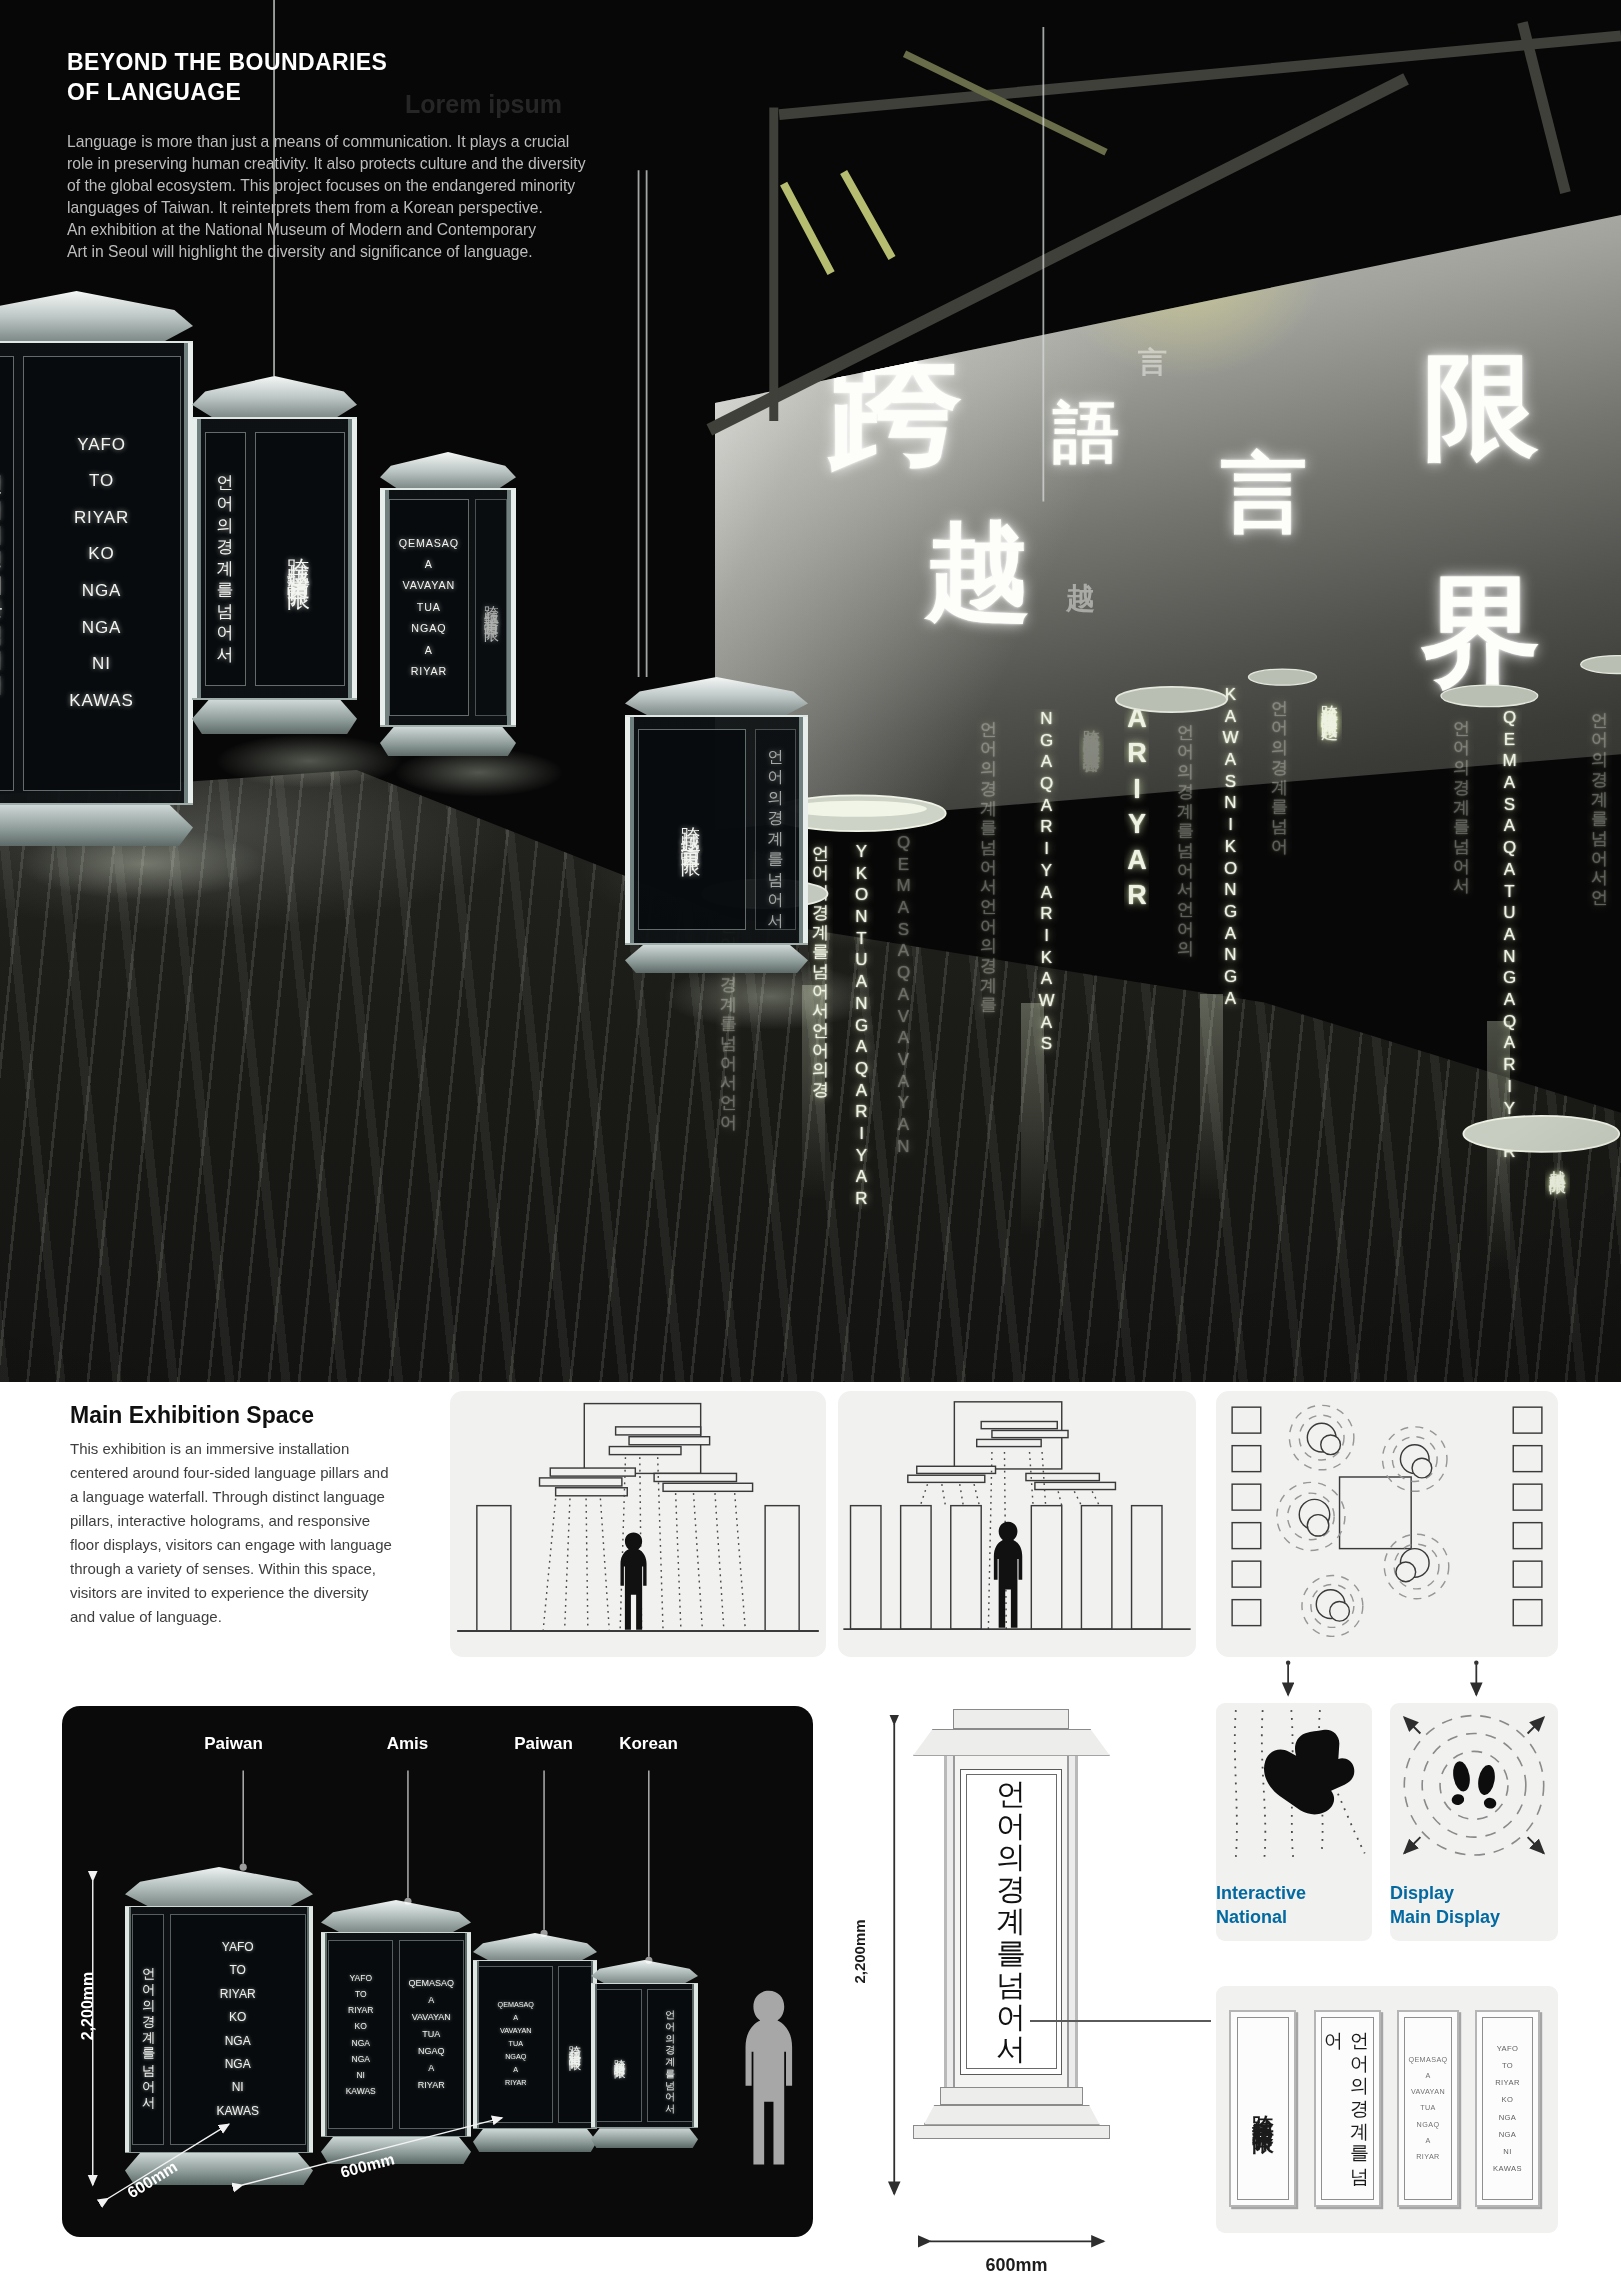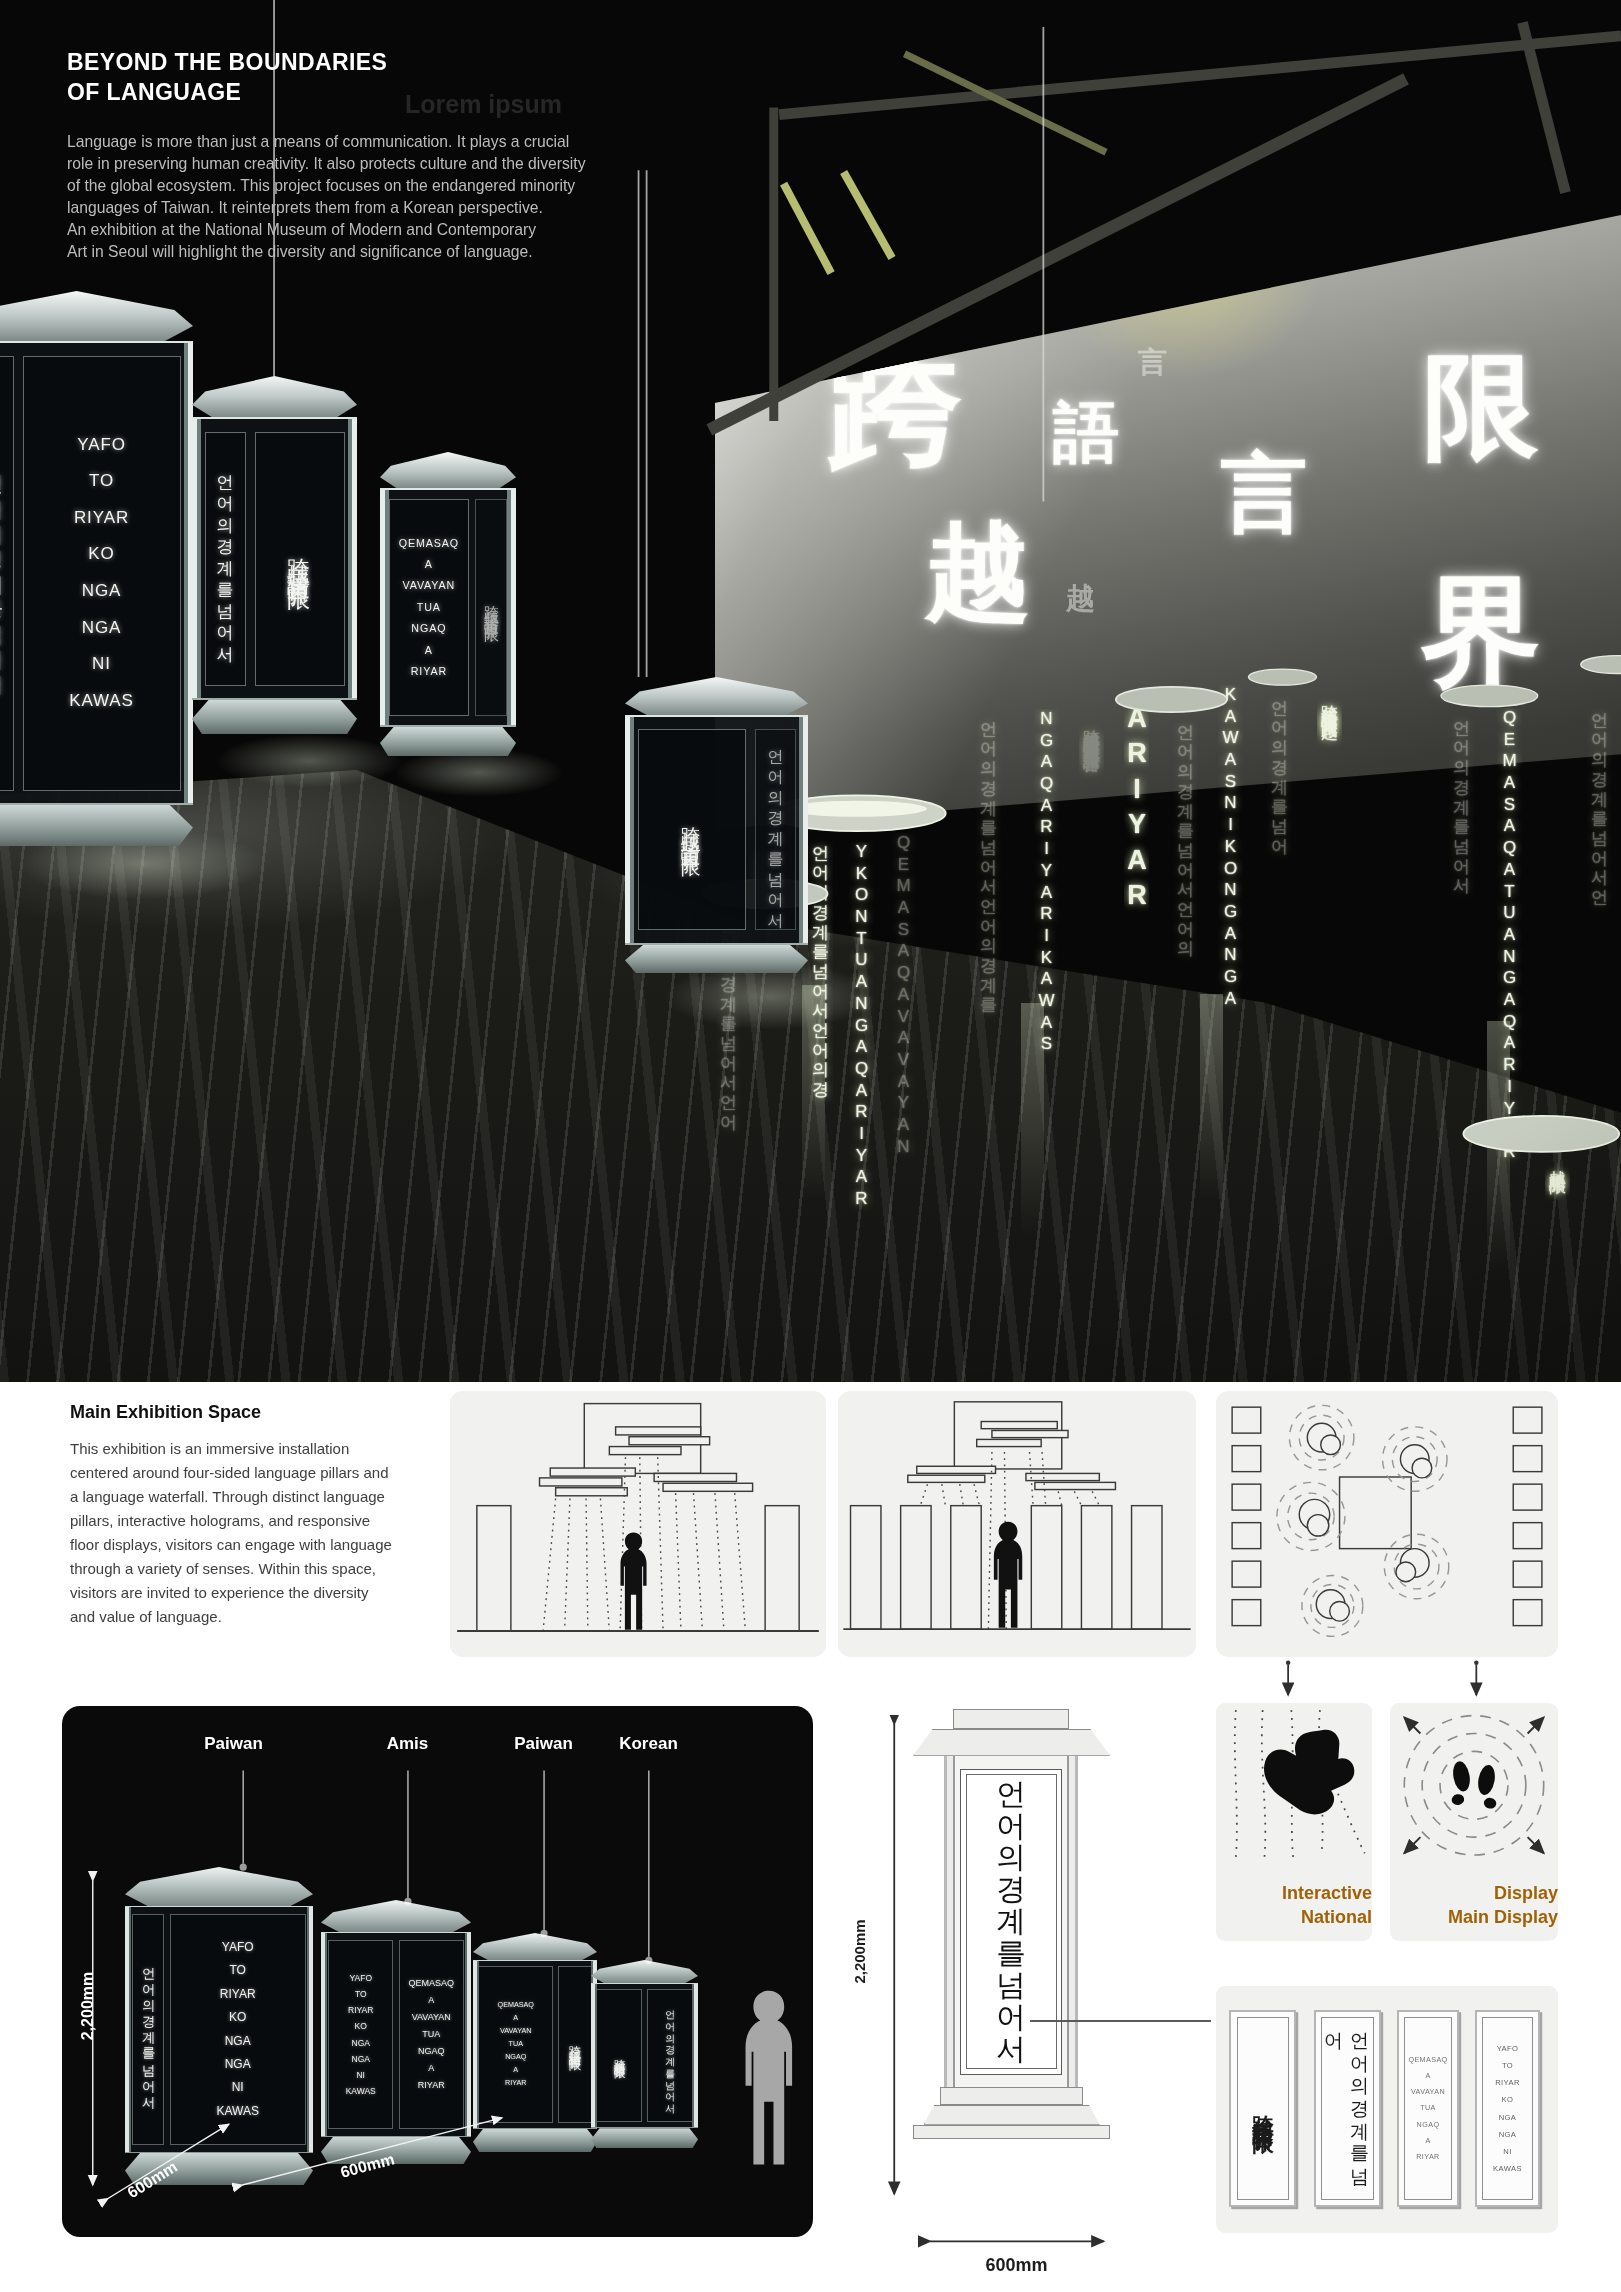--- a/index.html
+++ b/index.html
@@ -62,21 +62,21 @@
            radial-gradient(466px 143px at 12% 10%, rgba(205,212,205,.22), transparent 70%),
            repeating-linear-gradient(96deg, rgba(205,210,200,.14) 0 2.7px, transparent 2.7px 30px),
            repeating-linear-gradient(84deg, rgba(160,165,155,.10) 0 9px, transparent 9px 56px),
            linear-gradient(180deg,#23231f 0%,#1b1b18 40%,#131311 100%);}
   .refl{position:absolute;z-index:7;background:linear-gradient(180deg,rgba(228,238,206,.30),rgba(228,238,206,0));}
   .pool{position:absolute;z-index:7;background:radial-gradient(ellipse at center,rgba(230,240,215,.34),transparent 70%);}
   #vignette{position:absolute;inset:0;z-index:30;pointer-events:none;
             background:radial-gradient(150% 120% at 35% 30%, transparent 58%, rgba(0,0,0,.5) 100%);}
 
   
-  #mx-heading{position:absolute;left:70px;top:1402px;font-size:18px;font-weight:bold;color:#101010;}
+  #mx-heading{position:absolute;left:70px;top:1402px;font-size:23px;font-weight:bold;color:#101010;}
   #mx-body{position:absolute;left:70px;top:1437px;font-size:15px;line-height:24px;color:#3e3e3e;white-space:pre-line;}
 
   .dcard{position:absolute;top:1391px;height:266px;background:#f1f1f0;border-radius:12.5px;}
   .dstroke{stroke:#3a3a3a;fill:none;stroke-width:1.6;}
   .dfill{fill:#f1f1f0;stroke:#3a3a3a;stroke-width:1.6;}
   .ddot{stroke:#4a4a4a;stroke-width:1.6;stroke-dasharray:2 5;fill:none;}
   .ddash{stroke:#979797;stroke-width:1.6;stroke-dasharray:9 8;fill:none;}
 
   
   #lineup{position:absolute;left:62px;top:1706px;width:751px;height:531px;background:#0a0a0a;border-radius:18px;overflow:hidden;}
@@ -103,22 +103,22 @@
                         #9a9a9a calc(100% - 10.7px) calc(100% - 9px),#ececec calc(100% - 9px) calc(100% - 2.7px),#b9b9b9 calc(100% - 2.7px) 100%);}
   #dt-face{position:absolute;left:16px;top:12.5px;right:16px;bottom:12.5px;background:#fff;border:1.8px solid #5a5a5a;}
   #dt-face-inner{position:absolute;inset:4.5px;border:1.3px solid #6a6a6a;display:flex;flex-direction:column;
                  align-items:center;justify-content:center;gap:1.8px;}
   .dt-char{font-family:"DejaVu Serif","DejaVu Sans",serif;font-size:29.6px;color:#111;line-height:1.02;}
   .dim-dark{position:absolute;color:#1d1d1d;font-weight:bold;white-space:nowrap;}
   #leader{position:absolute;left:1030px;top:2020px;width:181px;height:1.8px;background:#5a5a5a;}
 
   
   .fcard{position:absolute;top:1703px;height:238px;background:#f1f1f0;border-radius:9px;}
-  .fcard-label{position:absolute;left:0;right:0;bottom:12.5px;text-align:right;font-weight:bold;
-               font-size:18px;line-height:24px;color:#a16207;}
+  .fcard-label{position:absolute;left:0;right:0;bottom:12.5px;text-align:left;font-weight:bold;
+               font-size:18px;line-height:24px;color:#0369a1;}
 
   
   #plaques{position:absolute;left:1216px;top:1986px;width:342px;height:247px;background:#f1f1f0;border-radius:9px;}
   .plaque{position:absolute;top:24px;height:193px;background:#fcfcfc;border:2.7px solid #b5b5b5;box-shadow:2.2px 2.2px 0 #a5a5a5;}
   .plaque-inner{position:absolute;inset:5.4px;border:1.3px solid #8f8f8f;display:flex;align-items:center;justify-content:center;}
   .plaque-cjk{writing-mode:vertical-rl;text-orientation:upright;font-family:"DejaVu Serif","DejaVu Sans",serif;
               font-size:21.5px;font-weight:bold;color:#1b1b1b;letter-spacing:3.6px;}
   .plaque-kr{writing-mode:vertical-rl;text-orientation:upright;font-family:"DejaVu Serif","DejaVu Sans",serif;
              font-size:19px;color:#1b1b1b;letter-spacing:3.6px;}
   .plaque-words{white-space:pre-line;text-align:center;font-size:7.2px;color:#707070;line-height:2.25;letter-spacing:0.4px;}

